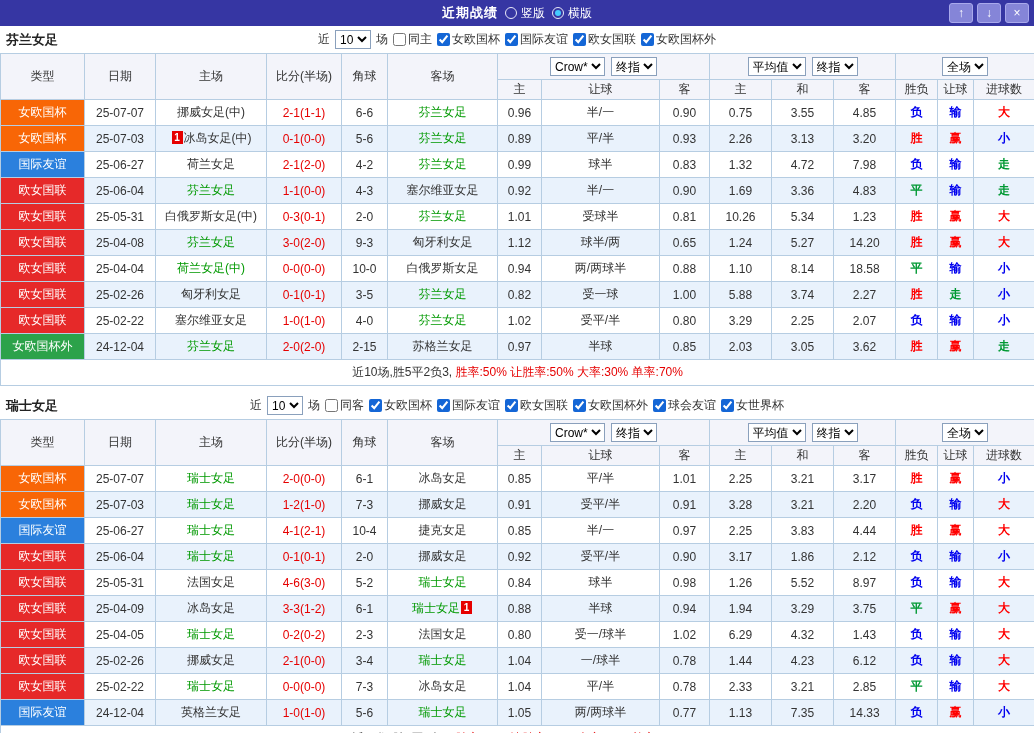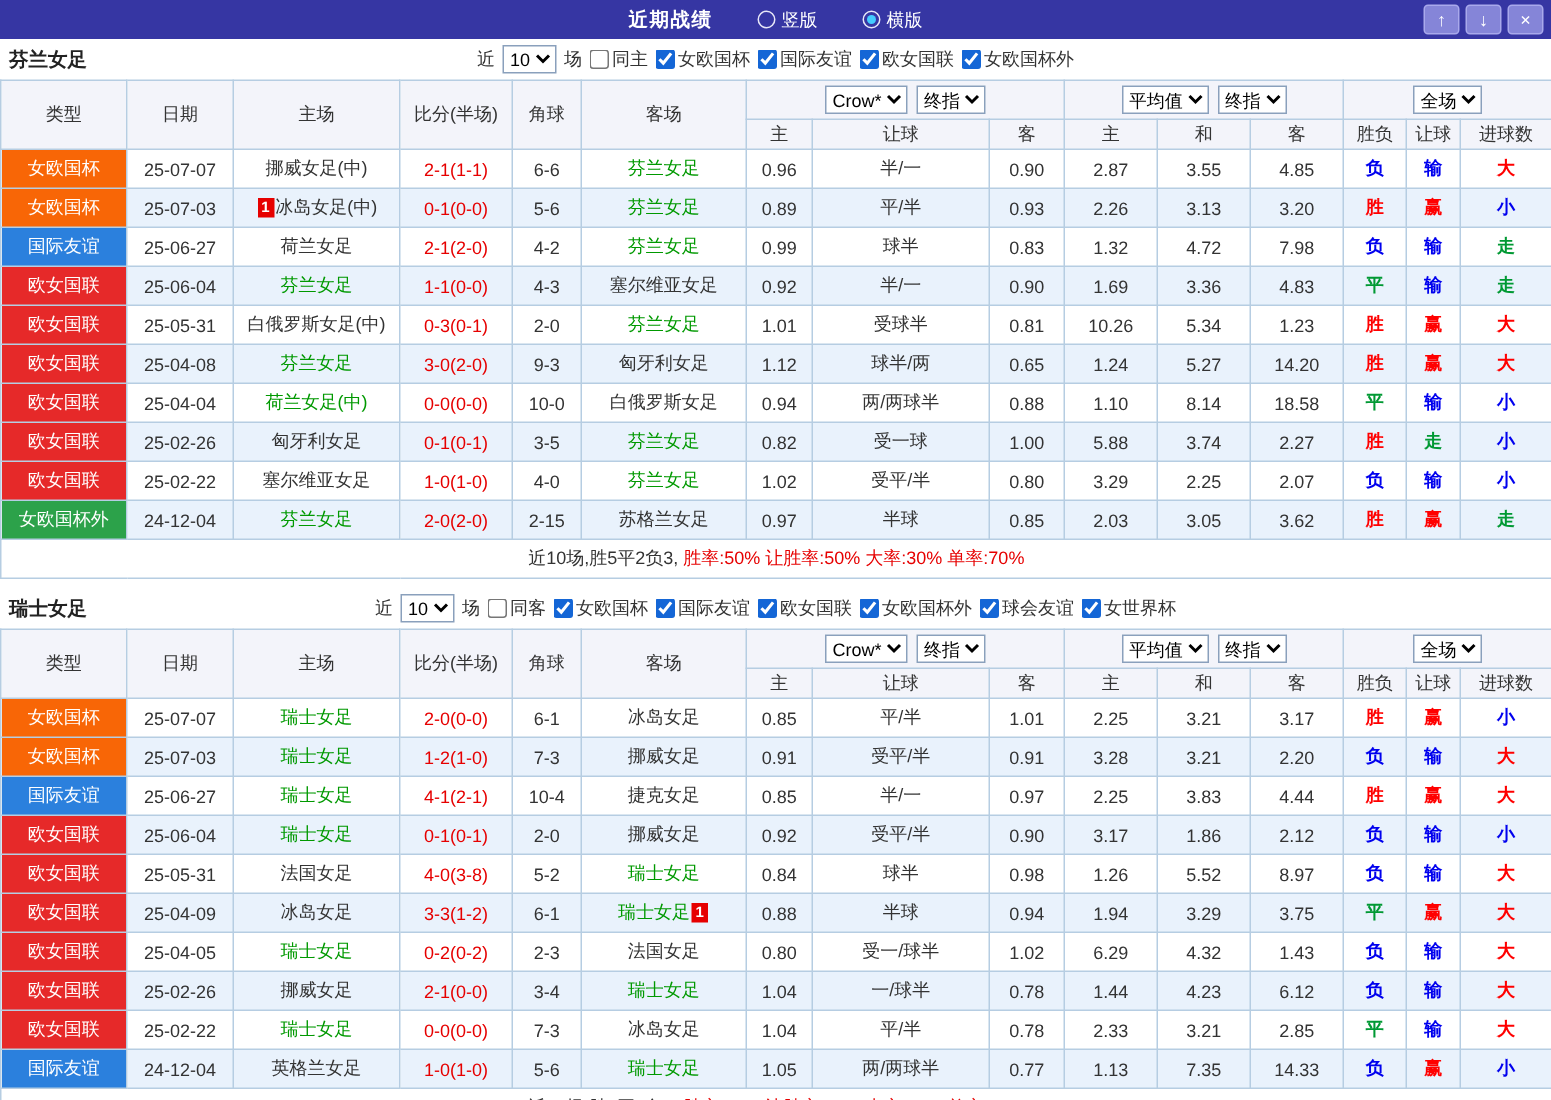--- a/index.html
+++ b/index.html
@@ -1,17 +1,17 @@
 <!DOCTYPE html>
 <html><head>
 <meta charset="utf-8">
 <style>
   *{box-sizing:border-box;margin:0;padding:0}
   body{width:1034px;font-family:"Liberation Sans","DejaVu Sans",sans-serif;font-size:12px;color:#333;background:#fff}
-  .titlebar{height:26px;background:#3636a3;position:relative;display:flex;align-items:center;justify-content:center;gap:30px;color:#fff}
+  .titlebar{height:26px;background:#3636a3;position:relative;display:flex;align-items:center;justify-content:center;gap:7px;color:#fff}
   .title{font-weight:bold;font-size:13px;letter-spacing:1px}
   .radio{display:inline-flex;align-items:center;gap:4px;cursor:pointer}
   .rdo{width:12px;height:12px;border:1px solid #e8e8f8;border-radius:50%;display:inline-flex;align-items:center;justify-content:center}
   .rdo.checked::after{content:"";width:6px;height:6px;border-radius:50%;background:#44ccff}
   .tb-btns{position:absolute;right:5px;top:3px;display:flex;gap:4px}
   .tb-btn{width:24px;height:20px;background:#8585d8;border:1px solid #a9a9ec;border-radius:3px;color:#fff;font-size:12px;line-height:1;cursor:pointer;font-family:inherit}
   .section{background:#fff}
   .section + .section{margin-top:6px}
   .filterbar{position:relative;height:27px;display:flex;align-items:center;justify-content:center}
   .team-name{position:absolute;left:6px;font-weight:bold;font-size:13px;color:#222}
@@ -131,21 +131,21 @@
           <tr>
             <td class="type" style="background: rgb(248, 102, 6);">女欧国杯</td>
             <td>25-07-07</td>
             <td class="teamcell"><span class="team">挪威女足(中)</span></td>
             <td class="score">2-1(1-1)</td>
             <td>6-6</td>
             <td class="teamcell"><span class="focus">芬兰女足</span></td>
             <td>0.96</td>
             <td>半/一</td>
             <td>0.90</td>
-            <td>2.87</td>
+            <td>0.75</td>
             <td>3.55</td>
             <td>4.85</td>
             <td class="res" style="color: rgb(0, 0, 238);">负</td>
             <td class="res" style="color: rgb(0, 0, 238);">输</td>
             <td class="res" style="color: rgb(255, 0, 0);">大</td>
           </tr>
           <tr class="alt">
             <td class="type" style="background: rgb(248, 102, 6);">女欧国杯</td>
             <td>25-07-03</td>
             <td class="teamcell"><span class="card">1</span><span class="team">冰岛女足(中)</span></td>
@@ -449,21 +449,21 @@
             <td>1.86</td>
             <td>2.12</td>
             <td class="res" style="color: rgb(0, 0, 238);">负</td>
             <td class="res" style="color: rgb(0, 0, 238);">输</td>
             <td class="res" style="color: rgb(0, 0, 238);">小</td>
           </tr>
           <tr>
             <td class="type" style="background: rgb(230, 41, 41);">欧女国联</td>
             <td>25-05-31</td>
             <td class="teamcell"><span class="team">法国女足</span></td>
-            <td class="score">4-0(3-8)</td>
+            <td class="score">4-6(3-0)</td>
             <td>5-2</td>
             <td class="teamcell"><span class="focus">瑞士女足</span></td>
             <td>0.84</td>
             <td>球半</td>
             <td>0.98</td>
             <td>1.26</td>
             <td>5.52</td>
             <td>8.97</td>
             <td class="res" style="color: rgb(0, 0, 238);">负</td>
             <td class="res" style="color: rgb(0, 0, 238);">输</td>

